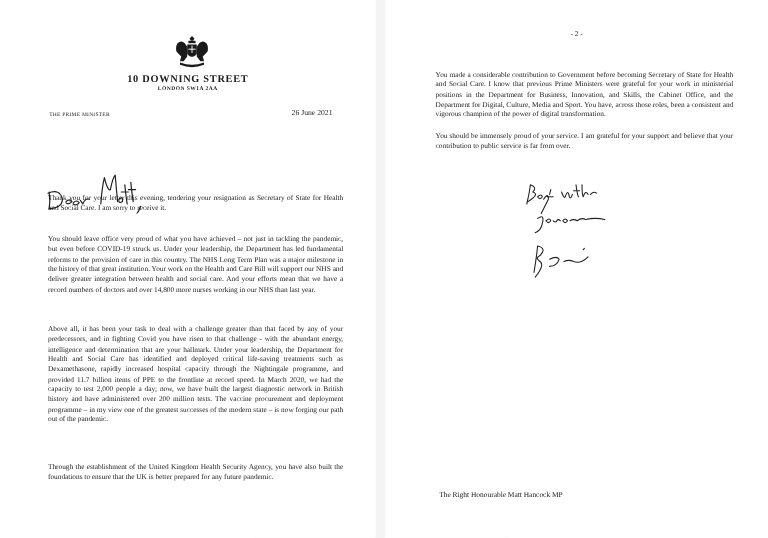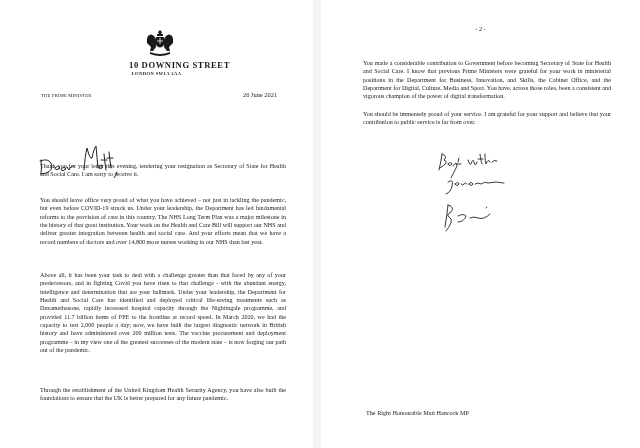--- a/index.html
+++ b/index.html
@@ -13,21 +13,21 @@
     .page {
       position: absolute; top: 0; height: 448px; background: #ffffff;
     }
     .page-1 { left: 0; width: 313px; }
     .page-2 { left: 321px; width: 319px; }
     .abs { position: absolute; }
 
     .crest { left: 145px; top: 30px; width: 30px; height: 28px; }
     .addr-title {
       left: 0; width: 313px; top: 60px; text-align: center;
-      font-size: 8.6px; letter-spacing: 0.6px; font-weight: bold; padding-left: 23px;
+      font-size: 8.6px; letter-spacing: 0.6px; font-weight: bold;
     }
     .addr-sub {
       left: 0; width: 313px; top: 71px; text-align: center;
       font-size: 4.6px; letter-spacing: 0.4px; font-weight: bold;
     }
     .from-label { left: 41px; top: 93px; font-size: 4.6px; letter-spacing: 0.2px; }
     .date { left: 243px; top: 91px; font-size: 6.4px; }
 
     .salutation { left: 38px; top: 138px; width: 100px; height: 40px; }
 

